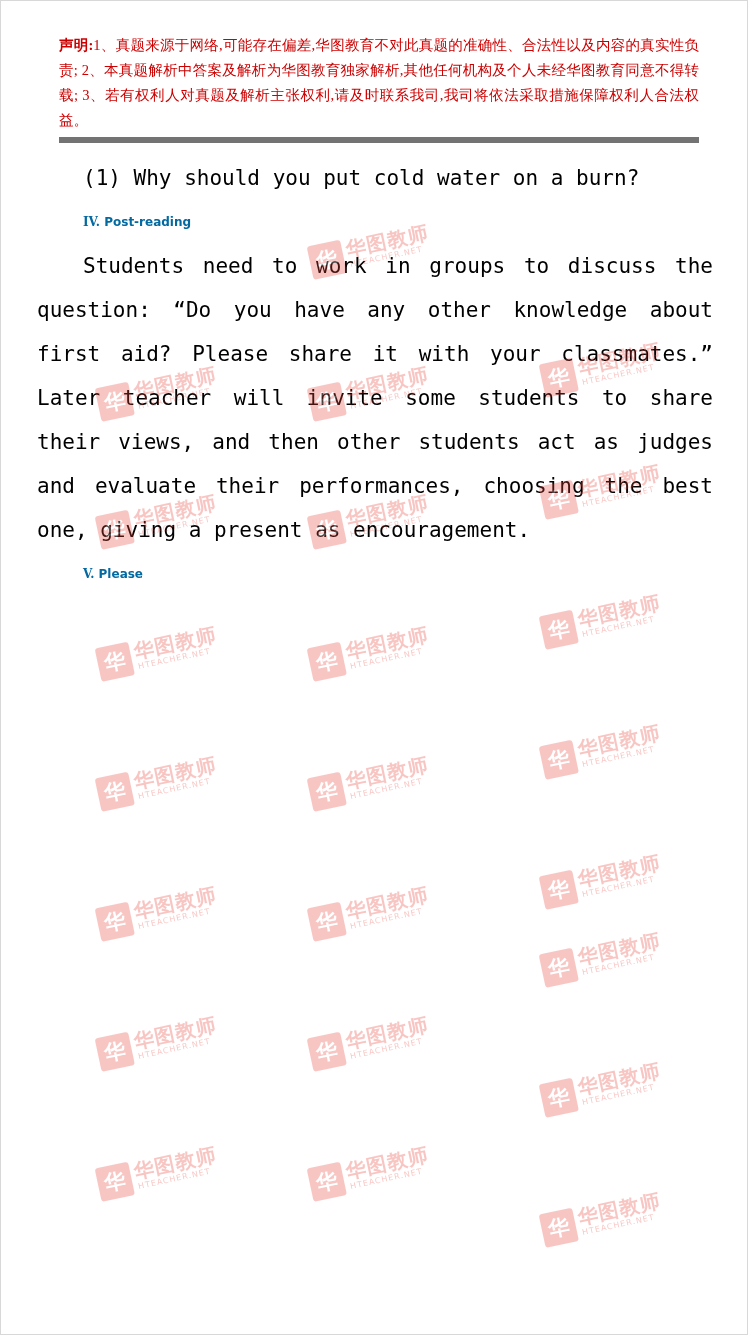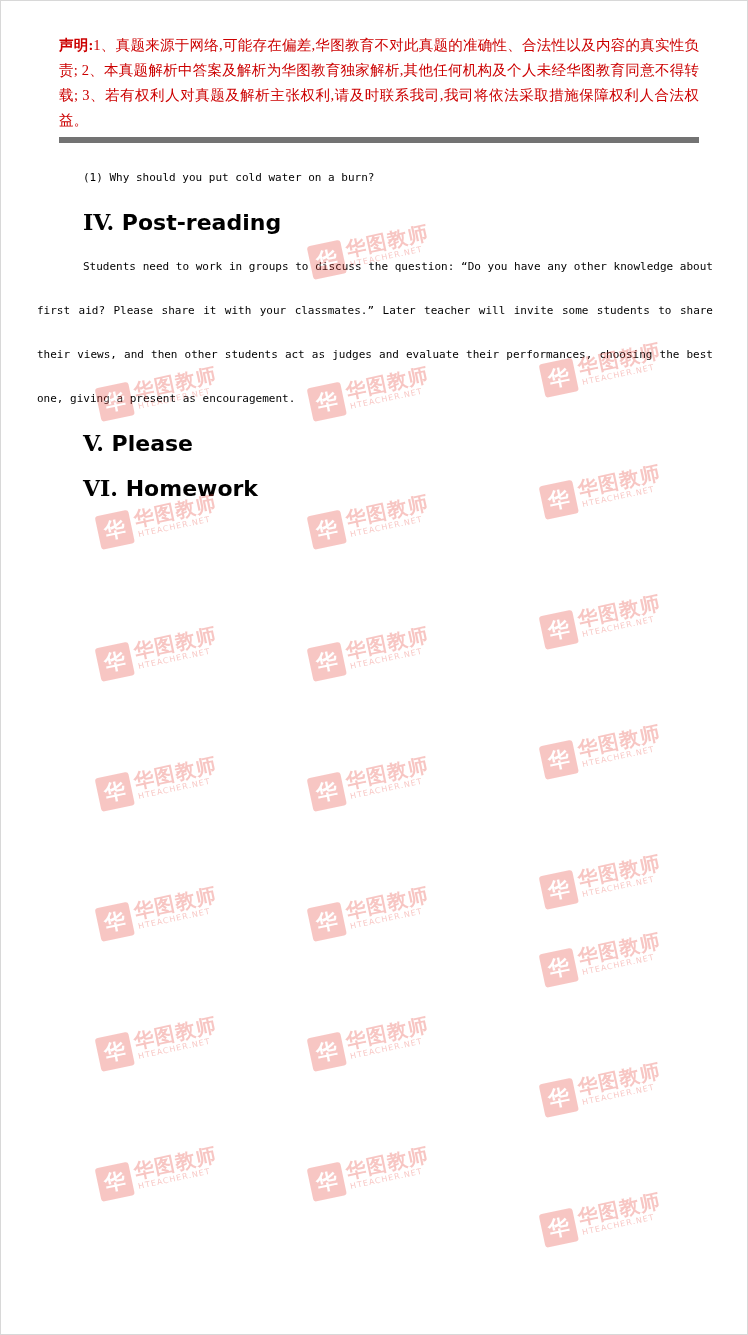--- a/index.html
+++ b/index.html
@@ -39,34 +39,34 @@
 
   
   .content {
     position: absolute;
     top: 155px;
     left: 36px;
     width: 676px;
   }
   .para {
     font-family: "DejaVu Sans Mono", monospace;
-    font-size: 11px;
+    font-size: 21px;
     line-height: 44px;
     color: #000;
     text-align: justify;
     letter-spacing: 0px;
     white-space: normal;
   }
   .para.indent { text-indent: 46px; }
   .heading {
     font-family: "DejaVu Sans", sans-serif;
-    font-size: 22px;
+    font-size: 12px;
     font-weight: bold;
     line-height: 44px;
-    color: #000000;
+    color: #0369a1;
     padding-left: 46px;
   }
   .heading .num {
     font-family: "DejaVu Serif", serif;
     font-weight: bold;
   }
   .justify-block {
     text-align: justify;
     text-align-last: left;
   }
@@ -130,24 +130,20 @@
       <span class="num">IV.</span>
       <span>Post-reading</span>
     </div>
     <div class="para indent justify-block">Students need to work in groups to discuss the question: “Do you have any other knowledge about first aid? Please share it with your classmates.” Later teacher will invite some students to share their views, and then other students act as judges and evaluate their performances, choosing the best one, giving a present as encouragement.</div>
 
     <div class="heading">
       <span class="num">V.</span>
       <span>Please</span>
     </div>
 
-    <div class="heading">
-      <span class="num">VI.</span>
-      <span>Homework</span>
-    </div>
 
   </div>
 
   <div id="watermarks">
       <div class="wm" style="left: 308px; top: 230px;">
         <div class="sq">华</div>
         <div class="cn">华图教师</div>
         <div class="en">HTEACHER.NET</div>
       </div>
       <div class="wm" style="left: 540px; top: 348px;">

